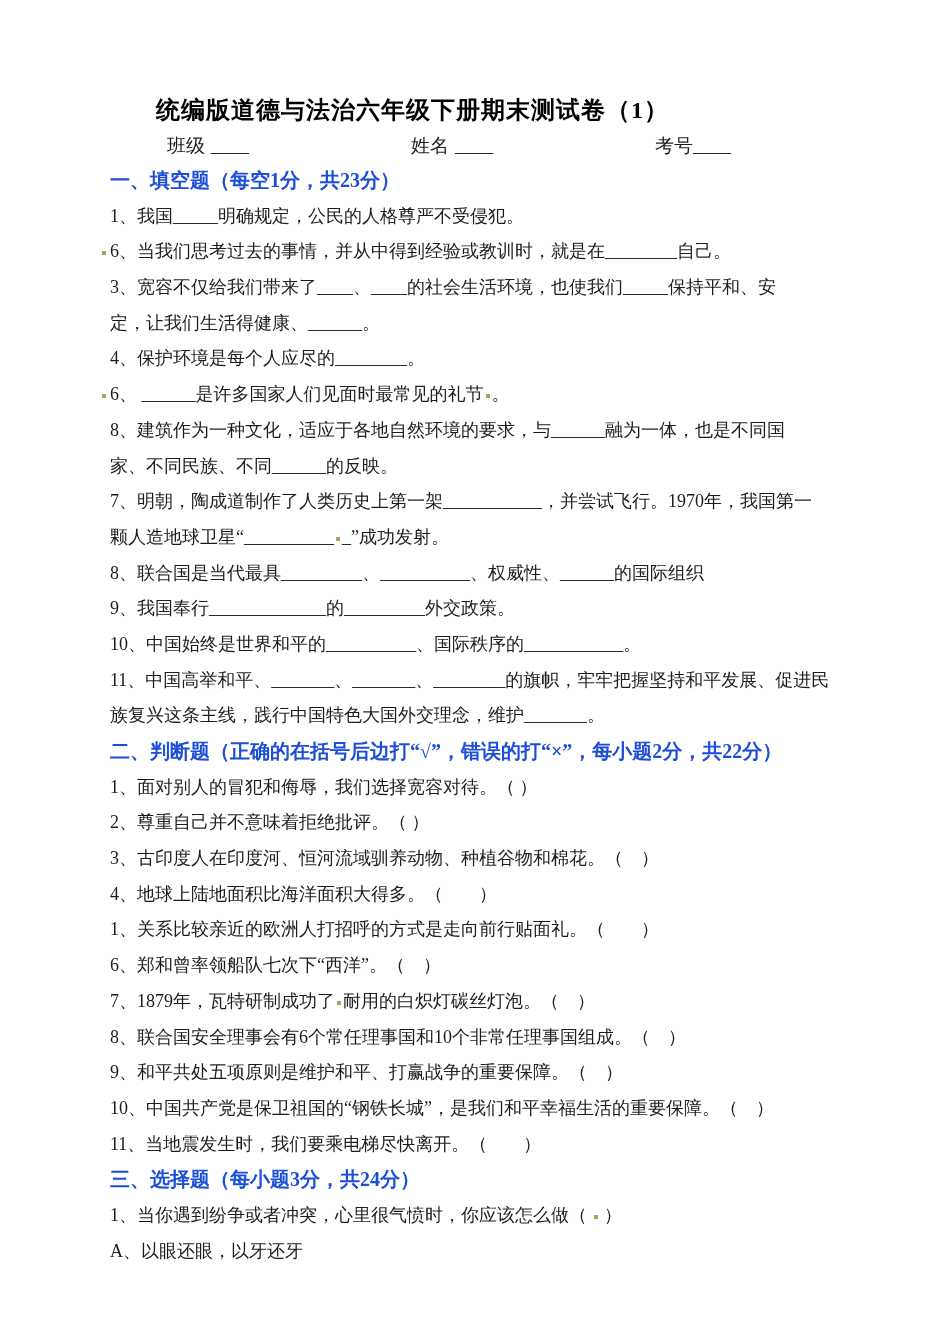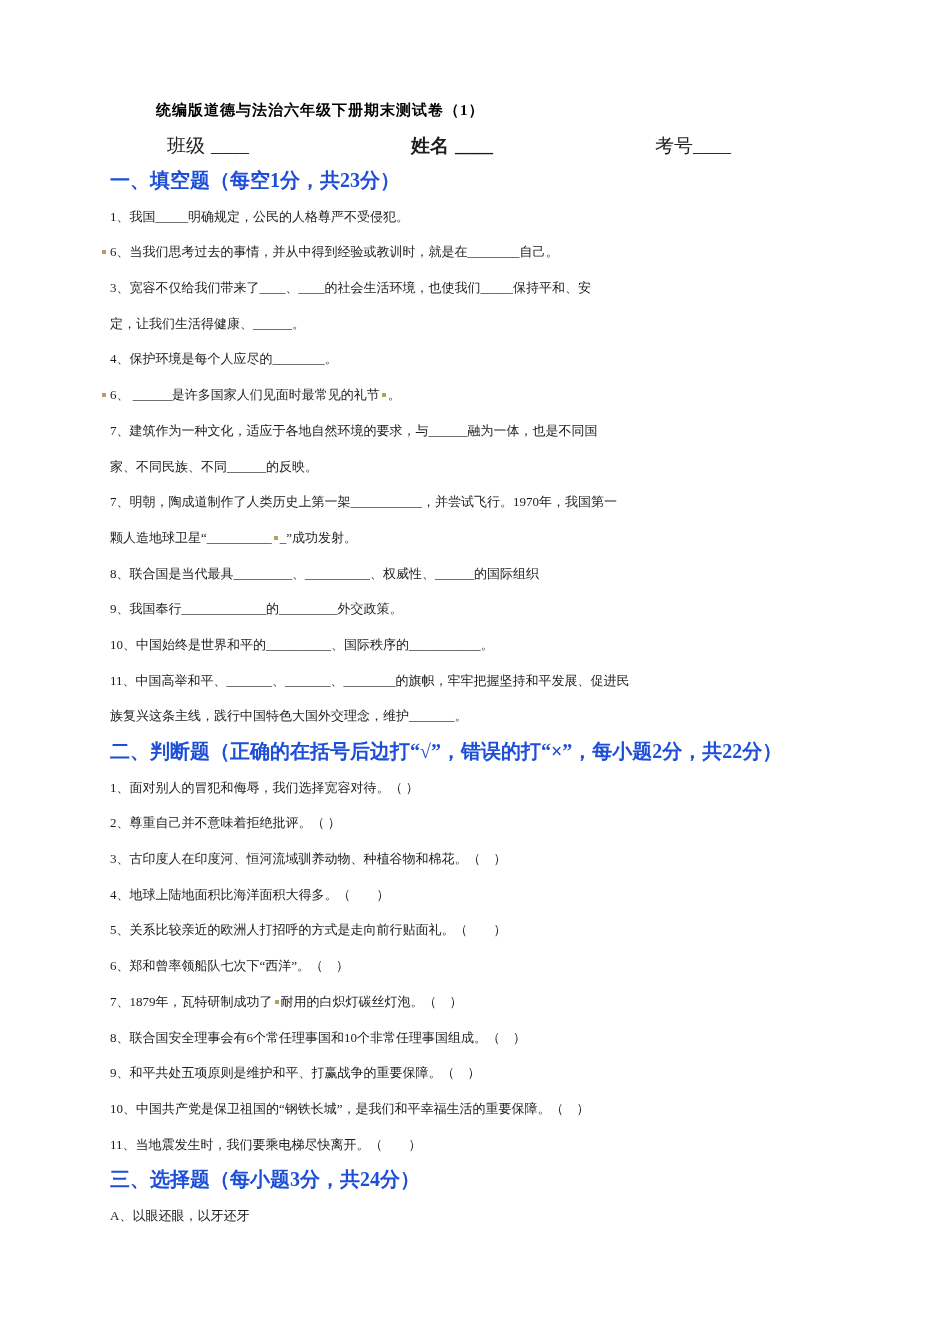--- a/index.html
+++ b/index.html
@@ -13,41 +13,41 @@
     overflow: hidden;
     font-family: "Liberation Serif", "DejaVu Serif", serif;
     color: #1c1c1c;
   }
   .page {
     padding: 92px 70px 0 110px;
   }
   .row {
     height: 35.7px;
     line-height: 35.7px;
-    font-size: 13px;
+    font-size: 18px;
     white-space: nowrap;
   }
   .title-row {
     height: 36px;
     line-height: 36px;
-    font-size: 15px;
+    font-size: 24px;
     font-weight: bold;
     color: #000000;
     padding-left: 46px;
     letter-spacing: 1px;
   }
   .info-row {
     position: relative;
     height: 35px;
     line-height: 35px;
     font-size: 19px;
   }
   .info-item { position: absolute; top: 0; }
   .info-class  { left: 57px; }
-  .info-name   { left: 301px; font-weight: bold; }
+  .info-name   { left: 301px; }
   .info-examno { left: 545px; }
   .info-blank { margin-left: 6px; letter-spacing: 0; margin-top: 31px; }
   .info-examno .info-blank { margin-left: 0; }
   .heading {
     font-weight: bold;
     color: #1d4ed8;
     font-size: 20px;
   }
   .tan-dot {
     display: inline-block;
@@ -81,38 +81,39 @@
   </div>
 
   <div>
       <div class="row heading">一、填空题（每空1分，共23分）</div>
       <div class="row line"><span>1、我国_____明确规定，公民的人格尊严不受侵犯。</span></div>
       <div class="row line"><span class="tan-dot lead" style="background: rgb(178, 160, 94);"></span><span>6、当我们思考过去的事情，并从中得到经验或教训时，就是在________自己。</span></div>
       <div class="row line"><span>3、宽容不仅给我们带来了____、____的社会生活环境，也使我们_____保持平和、安</span></div>
       <div class="row line"><span>定，让我们生活得健康、______。</span></div>
       <div class="row line"><span>4、保护环境是每个人应尽的________。</span></div>
       <div class="row line"><span class="tan-dot lead" style="background: rgb(178, 160, 94);"></span><span>6、 ______是许多国家人们见面时最常见的礼节</span><span class="tan-dot" style="background: rgb(178, 160, 94);"></span><span>。</span></div>
-      <div class="row line"><span>7、建筑作为一种文化，适应于各地自然环境的要求，与______融为一体，也是不同国</span></div>
+      <div class="row line"><span>8、建筑作为一种文化，适应于各地自然环境的要求，与______融为一体，也是不同国</span></div>
       <div class="row line"><span>家、不同民族、不同______的反映。</span></div>
       <div class="row line"><span>7、明朝，陶成道制作了人类历史上第一架___________，并尝试飞行。1970年，我国第一</span></div>
       <div class="row line"><span>颗人造地球卫星“__________</span><span class="tan-dot" style="background: rgb(178, 160, 94);"></span><span>_”成功发射。</span></div>
       <div class="row line"><span>8、联合国是当代最具_________、__________、权威性、______的国际组织</span></div>
       <div class="row line"><span>9、我国奉行_____________的_________外交政策。</span></div>
       <div class="row line"><span>10、中国始终是世界和平的__________、国际秩序的___________。</span></div>
       <div class="row line"><span>11、中国高举和平、_______、_______、________的旗帜，牢牢把握坚持和平发展、促进民</span></div>
       <div class="row line"><span>族复兴这条主线，践行中国特色大国外交理念，维护_______。</span></div>
       <div class="row heading">二、判断题（正确的在括号后边打“√”，错误的打“×”，每小题2分，共22分）</div>
       <div class="row line"><span>1、面对别人的冒犯和侮辱，我们选择宽容对待。（ ）</span></div>
       <div class="row line"><span>2、尊重自己并不意味着拒绝批评。（ ）</span></div>
       <div class="row line"><span>3、古印度人在印度河、恒河流域驯养动物、种植谷物和棉花。（　）</span></div>
       <div class="row line"><span>4、地球上陆地面积比海洋面积大得多。（　　）</span></div>
-      <div class="row line"><span>5、关系比较亲近的欧洲人打招呼的方式是走向前行贴面礼。（　　）</span></div>
+      <div class="row line"><span>1、关系比较亲近的欧洲人打招呼的方式是走向前行贴面礼。（　　）</span></div>
       <div class="row line"><span>6、郑和曾率领船队七次下“西洋”。（　）</span></div>
       <div class="row line"><span>7、1879年，瓦特研制成功了</span><span class="tan-dot" style="background: rgb(178, 160, 94);"></span><span>耐用的白炽灯碳丝灯泡。（　）</span></div>
       <div class="row line"><span>8、联合国安全理事会有6个常任理事国和10个非常任理事国组成。（　）</span></div>
       <div class="row line"><span>9、和平共处五项原则是维护和平、打赢战争的重要保障。（　）</span></div>
       <div class="row line"><span>10、中国共产党是保卫祖国的“钢铁长城”，是我们和平幸福生活的重要保障。（　）</span></div>
       <div class="row line"><span>11、当地震发生时，我们要乘电梯尽快离开。（　　）</span></div>
       <div class="row heading">三、选择题（每小题3分，共24分）</div>
+      <div class="row line"><span>1、当你遇到纷争或者冲突，心里很气愤时，你应该怎么做（ </span><span class="tan-dot" style="background: rgb(178, 160, 94);"></span><span> ）</span></div>
       <div class="row line"><span>A、以眼还眼，以牙还牙</span></div>
     </div>
 
 </div>
 
 </body></html>

